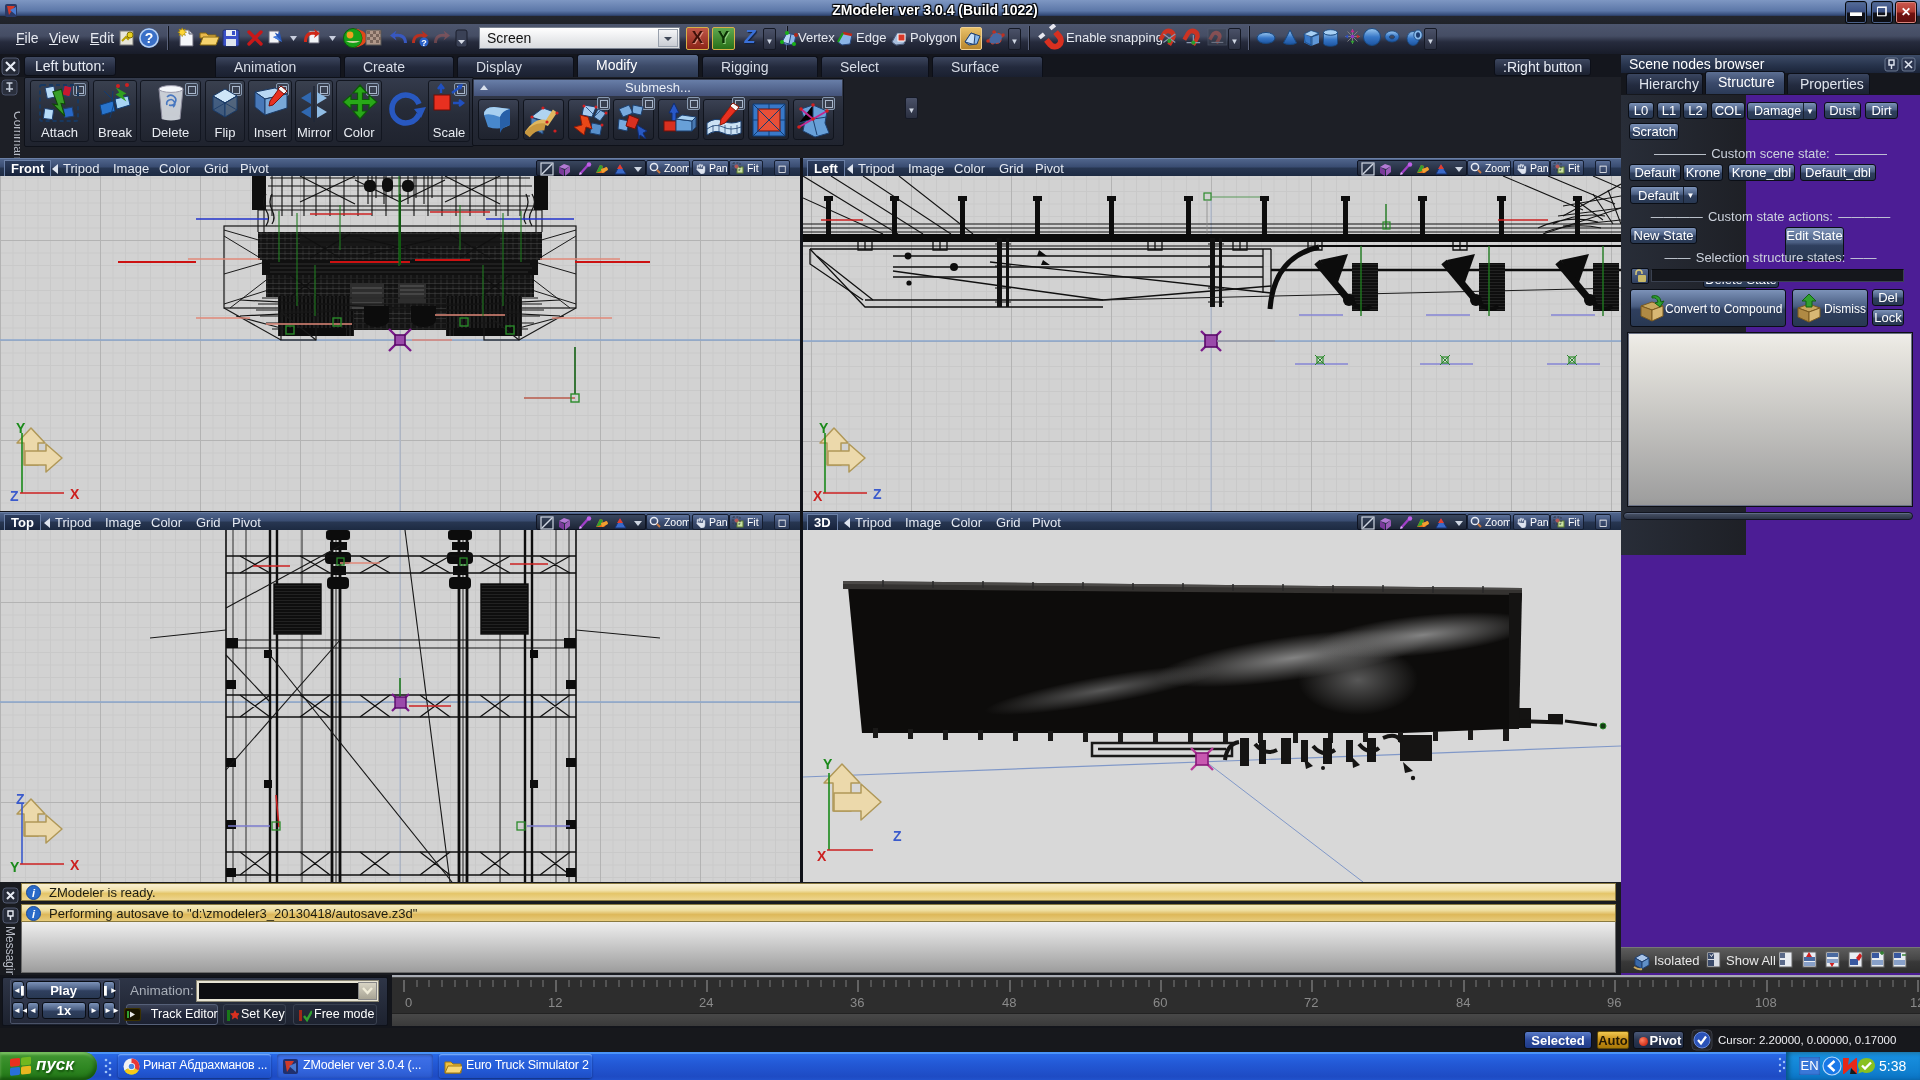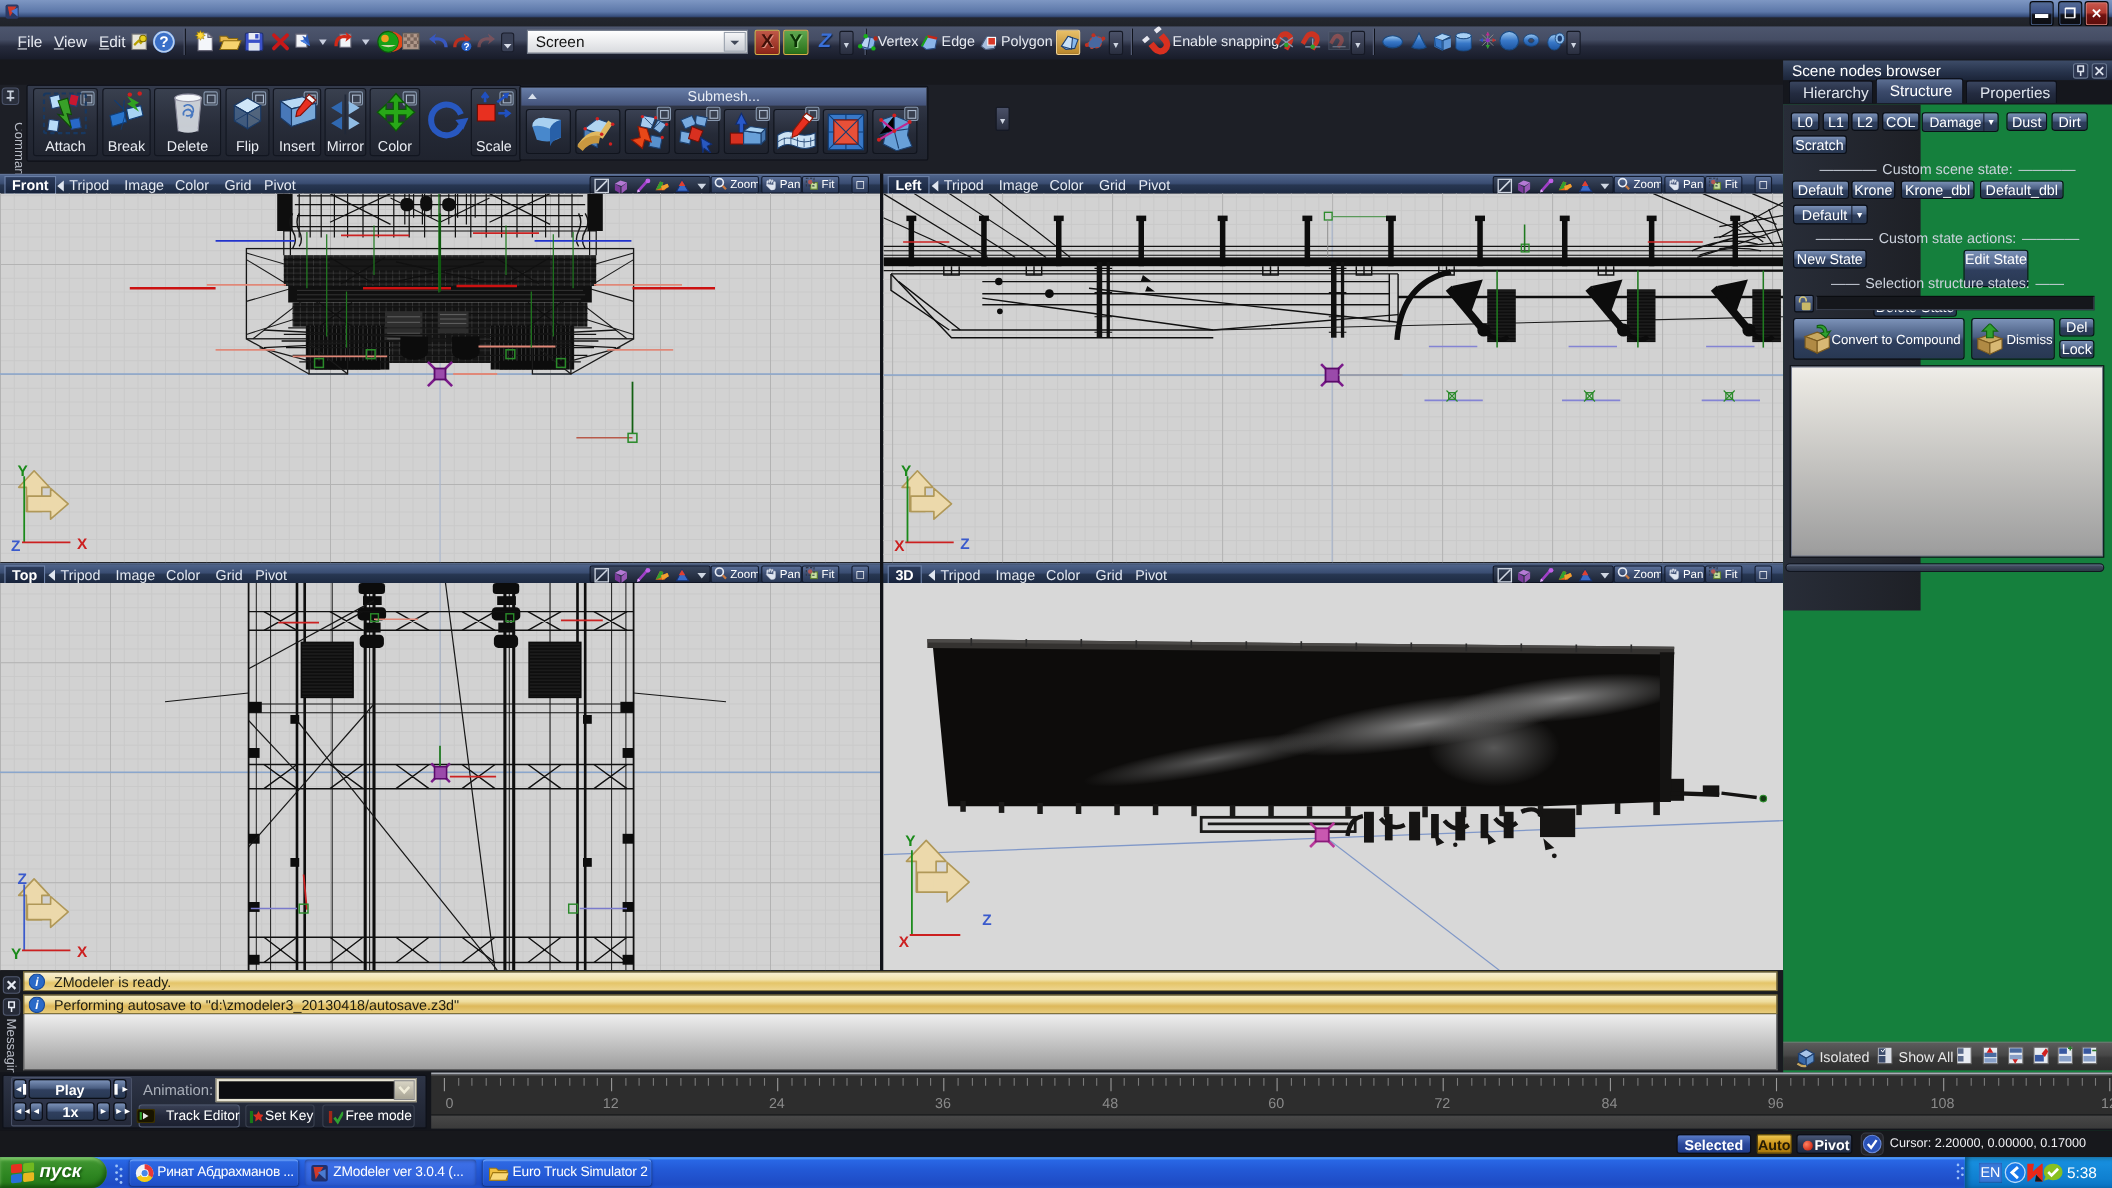--- a/index.html
+++ b/index.html
@@ -94,20 +94,21 @@
 </style>
 </head>
 <body>
 <div id="root">
   <div id="titlebar" class="abs">
     <svg width="18" height="18" style="position:absolute;left:3px;top:2px">
       <rect x="2" y="2" width="12" height="13" rx="2" fill="#2b3a66"></rect>
       <path d="M4 4 L12 4 L6 13 Z" fill="#d03a2a"></path>
       <path d="M7 8 L13 5 L13 13 Z" fill="#4a7ad0"></path>
     </svg>
+    <div id="title-text">ZModeler ver 3.0.4 (Build 1022)</div>
     <div class="winbtn" style="left:1845px;">▬</div>
     <div class="winbtn" style="left:1871px;">❐</div>
     <div class="winbtn" style="left:1895px;background:linear-gradient(#cc5a50 0%,#b03a30 45%,#701210 55%,#5c0e0c 100%);box-shadow:inset 0 0 0 1px #d8837a;">✕</div>
   </div>
   <div id="menurow" class="abs">
     <div class="menuitem" style="left:16px;"><u>F</u>ile</div>
     <div class="menuitem" style="left:49px;"><u>V</u>iew</div>
     <div class="menuitem" style="left:90px;"><u>E</u>dit</div>
     <svg width="1920" height="28" style="position:absolute;left:0;top:0">
 
@@ -319,20 +320,36 @@
       <g transform="translate(130,5)">
           <path d="M8 2 a7 5.5 0 1 0 0.01 0 z M8 6 a2.6 2 0 1 1 -0.01 0 z" fill="url(#blueshape)" stroke="#184880" stroke-width="0.8" fill-rule="evenodd"></path>
         </g>
       <g transform="translate(152,4)">
           <ellipse cx="7" cy="10.5" rx="6" ry="7" fill="url(#blueshape)" stroke="#184880" stroke-width="0.8"></ellipse>
           <ellipse cx="12" cy="7" rx="4.2" ry="5" fill="#88b8e8" stroke="#184880" stroke-width="0.8"></ellipse>
           <ellipse cx="12" cy="7" rx="2" ry="2.8" fill="#1c3c70"></ellipse>
         </g>
     </svg>
     <div class="tinydrop" style="left:1424px;top:4px;">▼</div>
+  </div>
+  <div id="tabrow" class="abs">
+    <div style="position:absolute;left:2px;top:4px;width:17px;height:17px;background:linear-gradient(#3e4658,#1f2430);border:1px solid #525a70;border-radius:3px;"></div>
+    <svg width="22" height="27" style="position:absolute;left:0;top:0;">
+        <rect x="2" y="4" width="17" height="17" rx="3" fill="#262b38" stroke="#525a70"></rect>
+        <path d="M6 8 l9 9 M15 8 l-9 9" stroke="#e8ecf4" stroke-width="2.2"></path>
+      </svg>
+    <div class="lbl-box" style="left:24px;top:2px;">Left button:</div>
+    <div class="tab" style="left:215px;width:126px;">Animation</div>
+    <div class="tab" style="left:344px;width:110px;">Create</div>
+    <div class="tab" style="left:457px;width:117px;">Display</div>
+    <div class="tab sel" style="left:577px;width:122px;">Modify</div>
+    <div class="tab" style="left:702px;width:116px;">Rigging</div>
+    <div class="tab" style="left:821px;width:108px;">Select</div>
+    <div class="tab" style="left:932px;width:111px;">Surface</div>
+    <div class="lbl-box" style="left:1494px;top:4px;padding:0 8px;">:Right button</div>
   </div>
   <div id="ribbon" class="abs">
     <svg width="20" height="81" style="position:absolute;left:0;top:0">
       <rect x="2" y="3" width="15" height="15" rx="3" fill="#2a2f3c" stroke="#4a5268"></rect>
       <path d="M9.5 6 v6 M6.5 6 h6 M6 12 h7 M9.5 12 v3" stroke="#c8d0dc" stroke-width="1.6" fill="none"></path>
       <text x="14" y="26" font-size="12" fill="#b8bcc6" transform="rotate(90 10 30)">Command:</text>
     </svg>
     <div id="ribbon-panel"></div>
     <div class="rbtn" style="left:30px;width:59px;">
         <div class="cap">Attach</div>
@@ -1329,21 +1346,21 @@
           <path d="M4 4 l7 7 M11 4 l-7 7" stroke="#dfe5ef" stroke-width="1.6"></path>
         </svg>
     </div>
 
     <div style="position:absolute;left:0;top:18px;width:299px;height:22px;background:#15171d;">
       <div class="ptab" style="left:5px;width:77px;">Hierarchy</div>
       <div class="ptab sel" style="left:84px;width:80px;">Structure</div>
       <div class="ptab" style="left:166px;width:83px;">Properties</div>
     </div>
 
-    <div style="position:absolute;left:0;top:40px;width:299px;height:937px;background:#15803d;">
+    <div style="position:absolute;left:0;top:40px;width:299px;height:937px;background:#4c1d95;">
       <div style="position:absolute;left:0;top:0;width:125px;height:460px;background:linear-gradient(90deg,#282d38,#1e2026);"></div>
       <div class="pbtn" style="left:7px;top:7px;width:26px;height:17px;line-height:16px;">L0</div>
       <div class="pbtn" style="left:36px;top:7px;width:24px;height:17px;line-height:16px;">L1</div>
       <div class="pbtn" style="left:62px;top:7px;width:25px;height:17px;line-height:16px;">L2</div>
       <div class="pbtn" style="left:90px;top:7px;width:34px;height:17px;line-height:16px;">COL</div>
       <div class="pbtn" style="left:126px;top:7px;width:70px;height:18px;line-height:17px;text-align:left;padding-left:6px;font-size:12.5px;">Damage
         <span style="position:absolute;right:0;top:0;width:13px;height:100%;border-left:1px solid #1a2232;font-size:8px;text-align:center;line-height:18px;">▼</span></div>
       <div class="pbtn" style="left:203px;top:7px;width:37px;height:17px;line-height:16px;">Dust</div>
       <div class="pbtn" style="left:244px;top:7px;width:33px;height:17px;line-height:16px;">Dirt</div>
       <div class="pbtn" style="left:8px;top:28px;width:50px;height:17px;line-height:16px;">Scratch</div>

